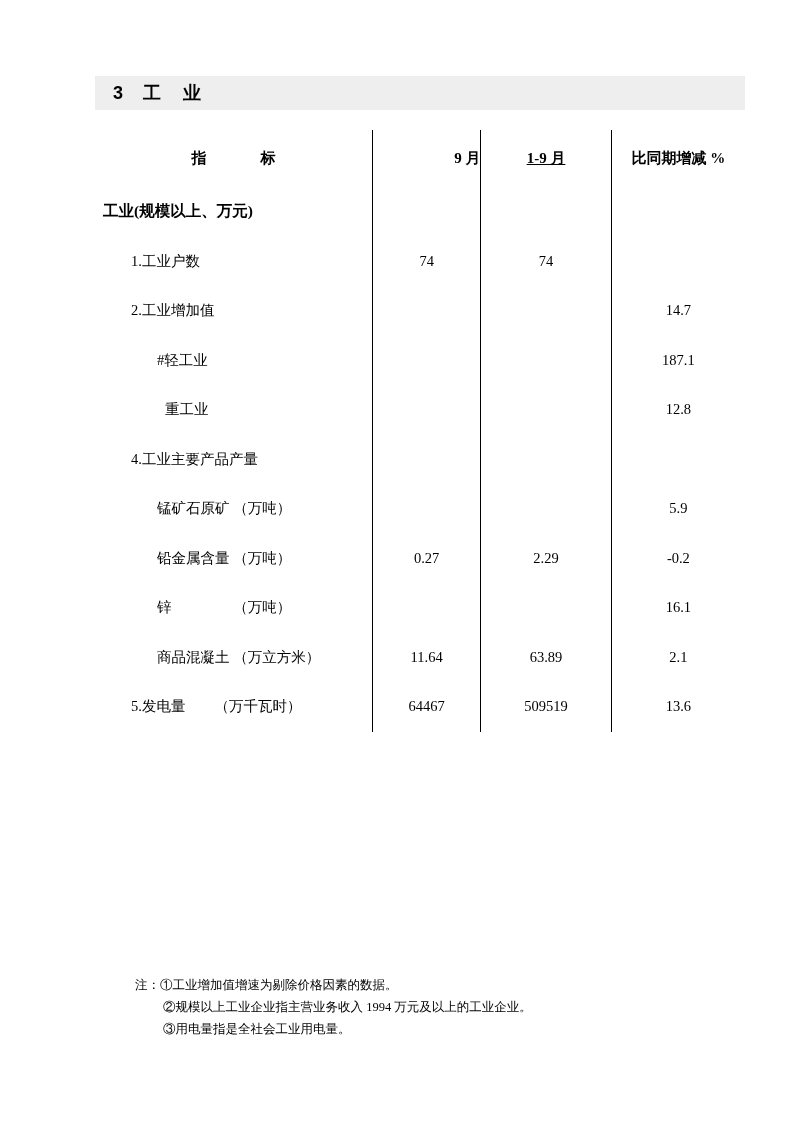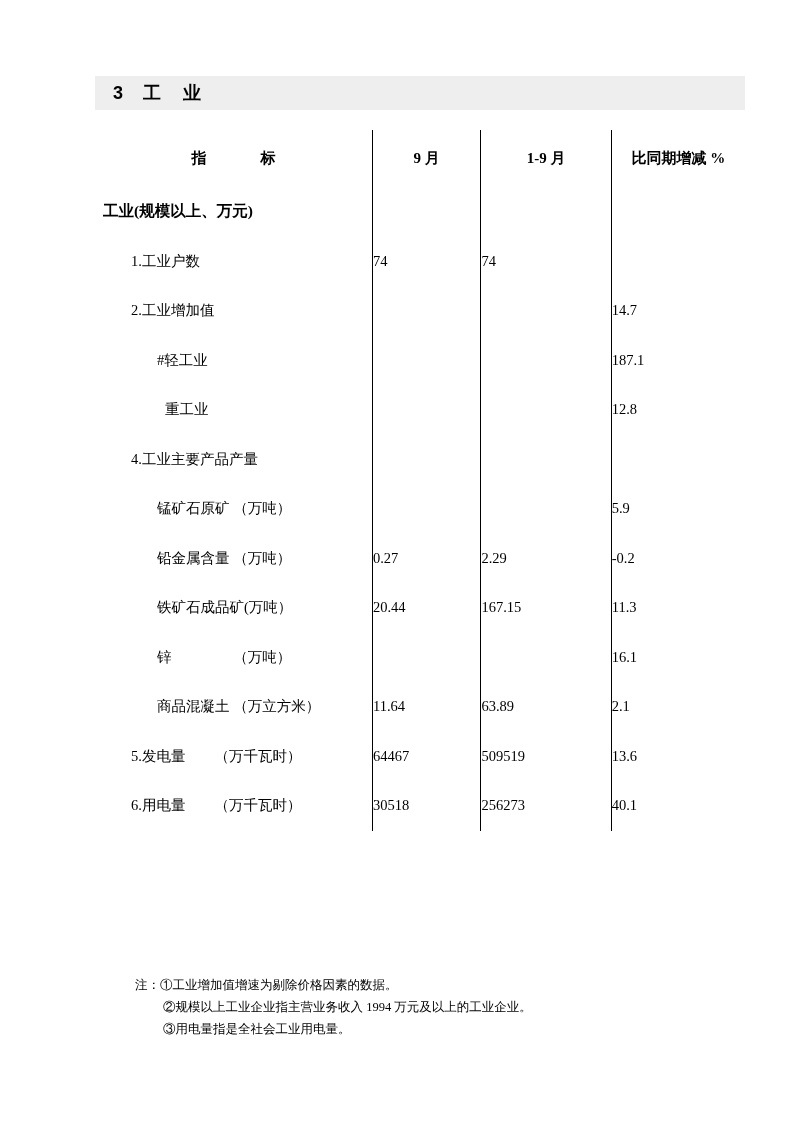--- a/index.html
+++ b/index.html
@@ -53,34 +53,35 @@
   }
   .hdr-row td {
     height: 57px;
     border-top: 1.6px solid #000;
     border-bottom: 1.6px solid #000;
     text-align: center;
     font-weight: bold;
     font-size: 15px;
   }
   .hdr-row td.c1 { width: 278px; }
-  .hdr-row td.c2 { width: 108px; }
-  .hdr-row td.c3 { width: 130px; }
+  .hdr-row td.c2 { width: 108px; text-align: right; }
+  .hdr-row td.c3 { width: 130px; text-decoration: underline; }
   .hdr-row td.c4 { width: 134px; }
   .vline {
     border-left: 1.4px solid #000 !important;
   }
   .body-row td {
     height: 49.5px;
   }
   .body-row td.label {
     text-align: left;
     padding-left: 6px;
   }
   .body-row td.num {
+    text-align: center;
     font-family: Liberation Serif, serif;
   }
   .lastrow td {
     border-bottom: 1.6px solid #000;
   }
   .ind-0 { padding-left: 8px !important; font-weight: bold; font-size: 15.5px; margin-left: 24px; }
   .ind-1 { padding-left: 36px !important; }
   .ind-2 { padding-left: 62px !important; }
   .ind-3 { padding-left: 70px !important; }
   .hdr-c1-inner {
@@ -178,26 +179,20 @@
       </tr>
 
       <tr class="body-row">
         <td class="label ind-2">铅金属含量 （万吨）</td>
         <td class="num vline">0.27</td>
         <td class="num vline">2.29</td>
         <td class="num vline">-0.2</td>
       </tr>
 
 
-      <tr class="body-row">
-        <td class="label ind-2">铁矿石成品矿(万吨）</td>
-        <td class="num vline">20.44</td>
-        <td class="num vline">167.15</td>
-        <td class="num vline">11.3</td>
-      </tr>
 
       <tr class="body-row">
         <td class="label ind-2">锌　　　　 （万吨）</td>
         <td class="num vline"></td>
         <td class="num vline"></td>
         <td class="num vline">16.1</td>
       </tr>
 
 
       <tr class="body-row">
@@ -207,26 +202,20 @@
         <td class="num vline">2.1</td>
       </tr>
 
       <tr class="body-row">
         <td class="label ind-1">5.发电量　　（万千瓦时）</td>
         <td class="num vline">64467</td>
         <td class="num vline">509519</td>
         <td class="num vline">13.6</td>
       </tr>
 
-      <tr class="body-row lastrow">
-        <td class="label ind-1">6.用电量　　（万千瓦时）</td>
-        <td class="num vline">30518</td>
-        <td class="num vline">256273</td>
-        <td class="num vline">40.1</td>
-      </tr>
     </tbody>
   </table>
 
   <div class="notes">
     <span class="n-line n-first"><span>注：</span><span>①工业增加值增速为剔除价格因素的数据。</span></span>
     <span class="n-line n-rest">②规模以上工业企业指主营业务收入 1994 万元及以上的工业企业。</span>
     <span class="n-line n-rest">③用电量指是全社会工业用电量。</span>
   </div>
 
 </div>

